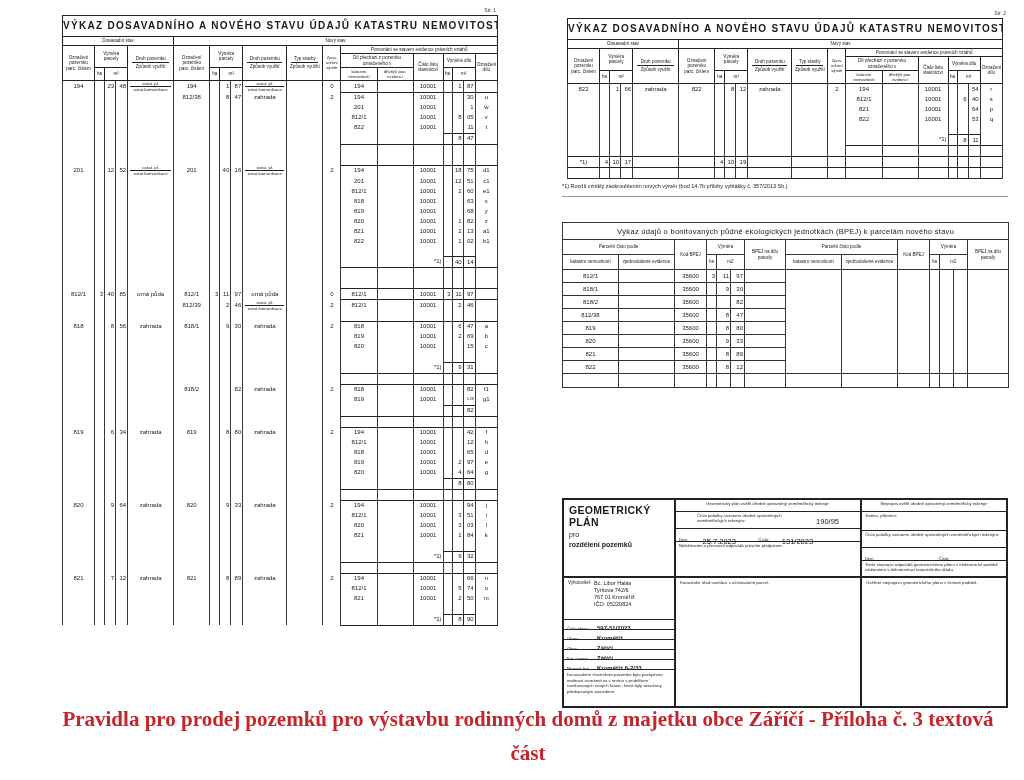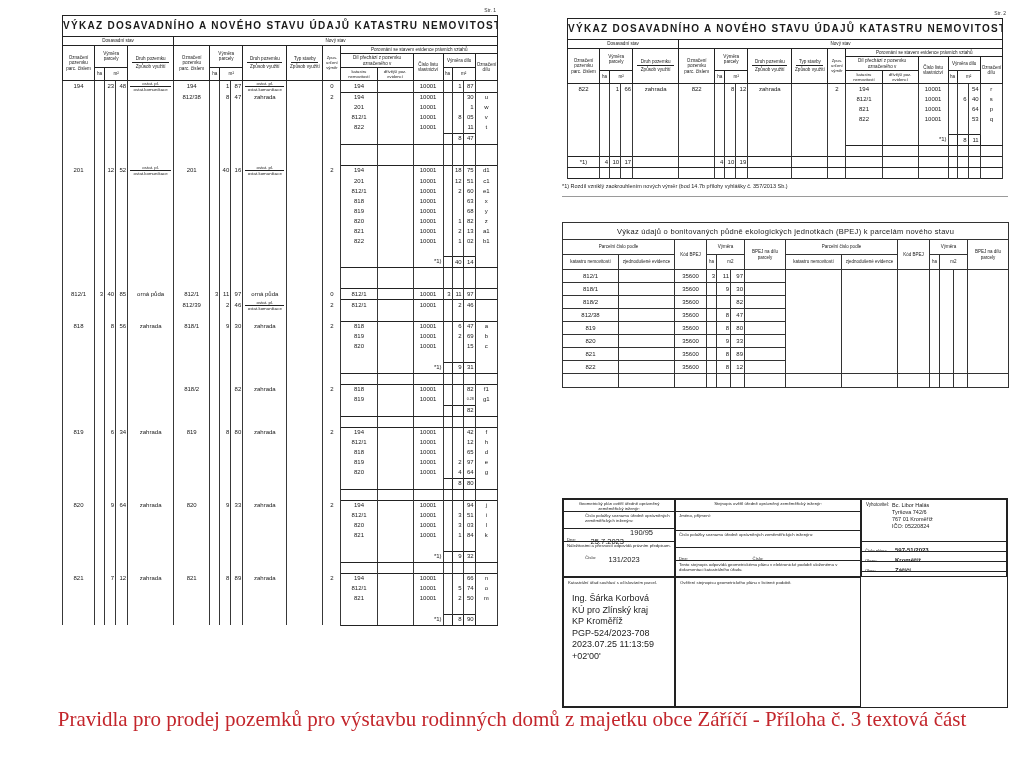--- a/index.html
+++ b/index.html
@@ -57,22 +57,22 @@
   .vyh{border-bottom:1px solid #222;padding:2px 4px;height:42px;box-sizing:border-box;}
   .vyhlines{font-size:5.5px;line-height:7px;margin-left:26px;}
   .vyhlab{font-size:4.5px;float:left;}
   .frow{border-bottom:1px solid #222;height:10px;line-height:9px;padding:0 3px;box-sizing:border-box;white-space:nowrap;overflow:hidden;}
   .frow .fl{font-size:4.2px;display:inline-block;width:30px;color:#222;}
   .frow .fv{font-size:6px;font-weight:bold;}
   .note{font-size:4.3px;line-height:5.6px;padding:2px 3px;color:#222;}
   .stampwrap{padding:2px 4px;}
   .stamp{font-size:9px;line-height:11.5px;margin-top:8px;margin-left:4px;color:#222;}
 
-  .caption{position:absolute;left:32px;top:702px;width:960px;text-align:center;
-    font-family:"Liberation Serif",serif;font-weight:normal;font-size:21px;line-height:34px;
+  .caption{position:absolute;left:48px;top:702px;width:960px;text-align:center;
+    font-family:"Liberation Serif",serif;font-weight:bold;font-size:21px;line-height:34px;
     color:#c3262c;}
 </style>
 </head>
 <body>
 
 <div class="doc" style="left:62px;top:15px;width:436px;">
   <div class="pagelab">Str. 1</div>
   <div id="t1">
       <table class="stav cut">
         <colgroup>
@@ -1695,20 +1695,25 @@
             <td></td>
             <td></td>
             <td></td>
           </tr>
         </tbody>
       </table>
     </div>
 </div>
 
 <div class="doc gp" style="left:562px;top:498px;">
+  <div class="tl">
+    <div class="gptitle">GEOMETRICKÝ PLÁN</div>
+    <div class="gppro">pro</div>
+    <div class="gpucel">rozdělení pozemků</div>
+  </div>
   <div class="sec">
     <div class="r" style="height:12px;text-align:center;">
         <span class="lab">Geometrický plán ověřil úředně oprávněný zeměměřický inženýr:</span>
       </div>
     <div class="r" style="height:17px;padding-left:21px;">
       <span class="lab" style="width:110px;float:left;">Číslo položky seznamu úředně oprávněných zeměměřických inženýrů:</span>
       <span class="vmed" style="float:right;margin-right:18px;margin-top:4px;">190/95</span>
     </div>
     <div class="r" style="height:13px;">
       <span class="lab inl">Dne:</span>
@@ -1751,26 +1756,19 @@
     </div>
     <div class="frow"><span class="fl">Číslo plánu:</span><span class="fv">597-51/2023</span></div>
     <div class="frow"><span class="fl">Okres:</span><span class="fv">Kroměříž</span></div>
     <div class="frow"><span class="fl">Obec:</span><span class="fv">Záříčí</span></div>
     <div class="frow"><span class="fl">Kat. území:</span><span class="fv">Záříčí</span></div>
     <div class="frow"><span class="fl">Mapový list:</span><span class="fv">Kroměříž 6-2/33</span></div>
     <div class="note">Dosavadním vlastníkům pozemků byla poskytnuta možnost seznámit se v terénu s průběhem navrhovaných nových hranic, které byly označeny předepsaným způsobem:</div>
   </div>
   <div class="stampwrap">
     <span class="lab">Katastrální úřad souhlasí s očíslováním parcel.</span>
-    <div class="stamp">
-      <div>Ing. Šárka Korbová</div>
-      <div>KÚ pro Zlínský kraj</div>
-      <div>KP Kroměříž</div>
-      <div>PGP-524/2023-708</div>
-      <div>2023.07.25 11:13:59 +02'00'</div>
-    </div>
   </div>
   <div style="padding:2px 4px;">
     <span class="lab">Ověření stejnopisu geometrického plánu v listinné podobě.</span>
   </div>
 </div>
 
 <div class="caption">Pravidla pro prodej pozemků pro výstavbu rodinných domů z majetku obce Záříčí - Příloha č. 3 textová část</div>
 
 </body></html>

